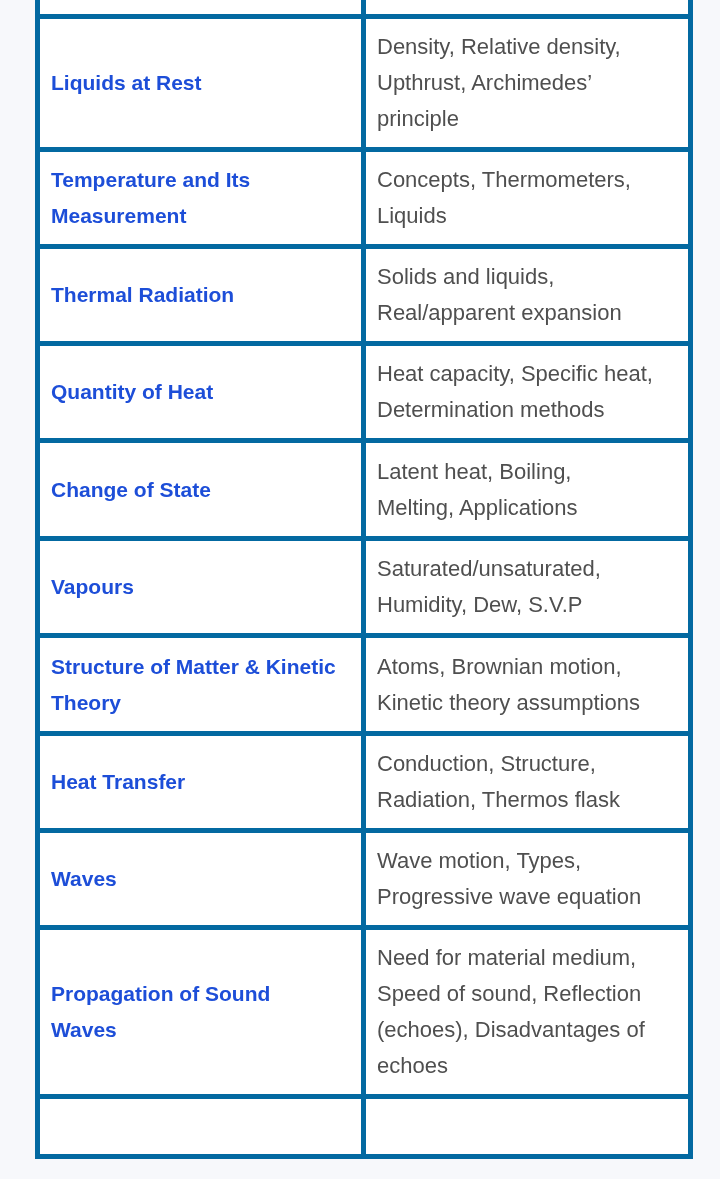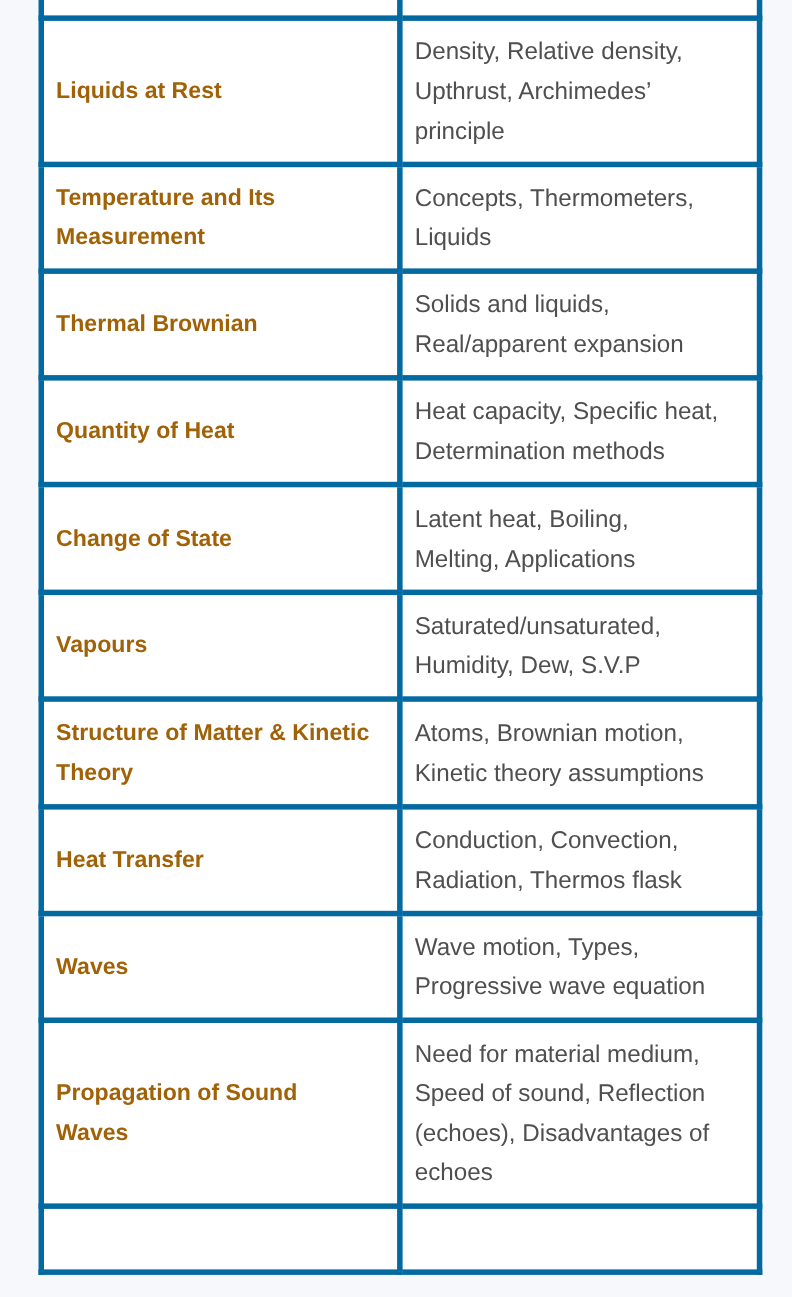--- a/index.html
+++ b/index.html
@@ -27,21 +27,21 @@
     border: 5px solid #0369a1;
     background: #ffffff;
     vertical-align: middle;
     white-space: pre-line;
     overflow: hidden;
   }
   td.topic {
     font-size: 21px;
     font-weight: 700;
     line-height: 36px;
-    color: #a16207;
+    color: #1d4ed8;
     padding: 10px 18px 10px 11px;
     letter-spacing: 0px;
   }
   td.detail {
     font-size: 22px;
     font-weight: 400;
     line-height: 36px;
     color: #4f4f4f;
     padding: 10px 12px 10px 11px;
   }
@@ -67,21 +67,21 @@
 Upthrust, Archimedes’
 principle</td>
       </tr>
       <tr style="height:94px">
         <td class="topic">Temperature and Its
 Measurement</td>
         <td class="detail">Concepts, Thermometers,
 Liquids</td>
       </tr>
       <tr style="height:96px">
-        <td class="topic">Thermal Brownian</td>
+        <td class="topic">Thermal Radiation</td>
         <td class="detail">Solids and liquids,
 Real/apparent expansion</td>
       </tr>
       <tr style="height:78px">
         <td class="topic">Quantity of Heat</td>
         <td class="detail">Heat capacity, Specific heat,
 Determination methods</td>
       </tr>
       <tr style="height:98px">
         <td class="topic">Change of State</td>
@@ -94,21 +94,21 @@
 Humidity, Dew, S.V.P</td>
       </tr>
       <tr style="height:98px">
         <td class="topic">Structure of Matter &amp; Kinetic
 Theory</td>
         <td class="detail">Atoms, Brownian motion,
 Kinetic theory assumptions</td>
       </tr>
       <tr style="height:96px">
         <td class="topic">Heat Transfer</td>
-        <td class="detail">Conduction, Convection,
+        <td class="detail">Conduction, Structure,
 Radiation, Thermos flask</td>
       </tr>
       <tr style="height:96px">
         <td class="topic">Waves</td>
         <td class="detail">Wave motion, Types,
 Progressive wave equation</td>
       </tr>
       <tr style="height:168px">
         <td class="topic">Propagation of Sound
 Waves</td>

